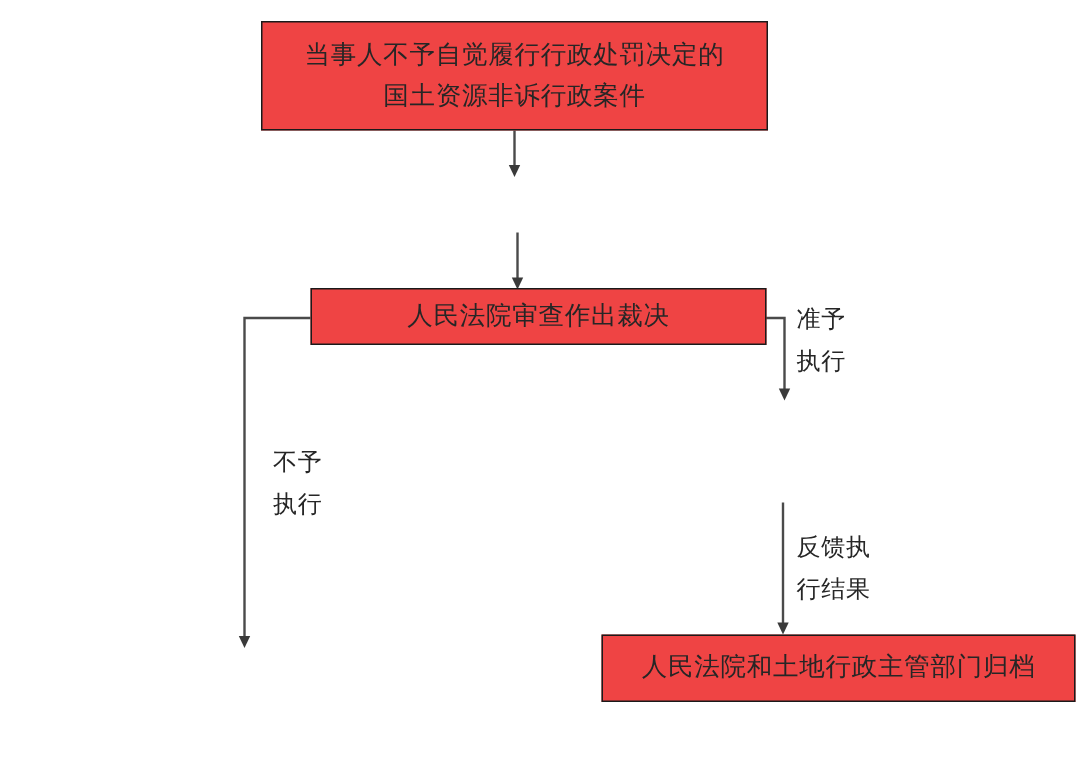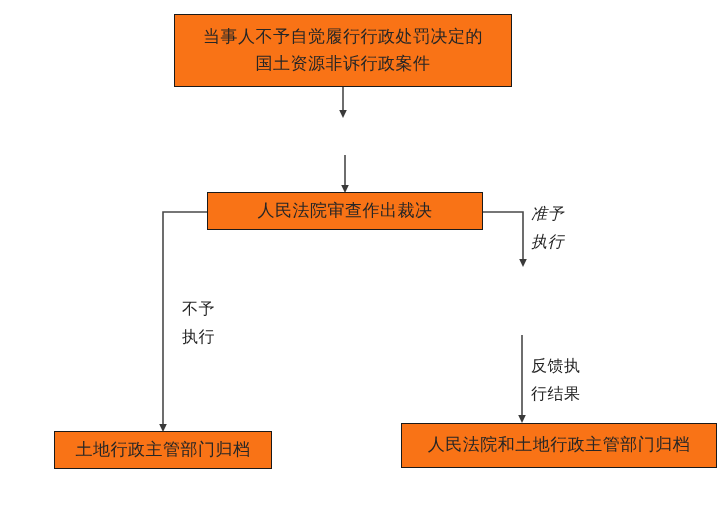--- a/index.html
+++ b/index.html
@@ -12,21 +12,21 @@
     width: 726px;
     height: 520px;
     background: #ffffff;
     overflow: hidden;
     font-family: "Liberation Serif", "DejaVu Serif", serif;
   }
   .node {
     position: absolute;
     box-sizing: border-box;
     border: 1px solid #1a1a1a;
-    background: #f97316;
+    background: #ef4444;
     display: flex;
     align-items: center;
     justify-content: center;
     text-align: center;
     color: #262626;
     font-size: 17px;
     line-height: 1.55;
     letter-spacing: 0.5px;
     white-space: pre-line;
   }
@@ -87,28 +87,27 @@
     <g>
       <line x1="522" y1="335" x2="522" y2="417"></line>
       <polygon class="head" points="522,423 518.2,415 525.8,415"></polygon>
     </g>
   </svg>
 
   <div class="node" style="left:174px; top:14px; width:338px; height:73px;">当事人不予自觉履行行政处罚决定的
 国土资源非诉行政案件</div>
 
 
-  <div class="node" style="left:207px; top:192px; width:276px; height:38px;">人民法院审查作出裁决</div>
+  <div class="node" style="left:207px; top:192px; width:304px; height:38px;">人民法院审查作出裁决</div>
 
 
-  <div class="node" style="left:54px; top:431px; width:218px; height:38px;">土地行政主管部门归档</div>
 
   <div class="node" style="left:373px; top:423px; width:316px; height:45px;margin-left:28px;">人民法院和土地行政主管部门归档</div>
 
-  <div class="edge-label" style="left:531px; top:200px;font-style:italic;">准予
+  <div class="edge-label" style="left:531px; top:200px;">准予
 执行</div>
 
   <div class="edge-label" style="left:182px; top:295px;">不予
 执行</div>
 
   <div class="edge-label" style="left:531px; top:352px;">反馈执
 行结果</div>
 
 </div>
 

